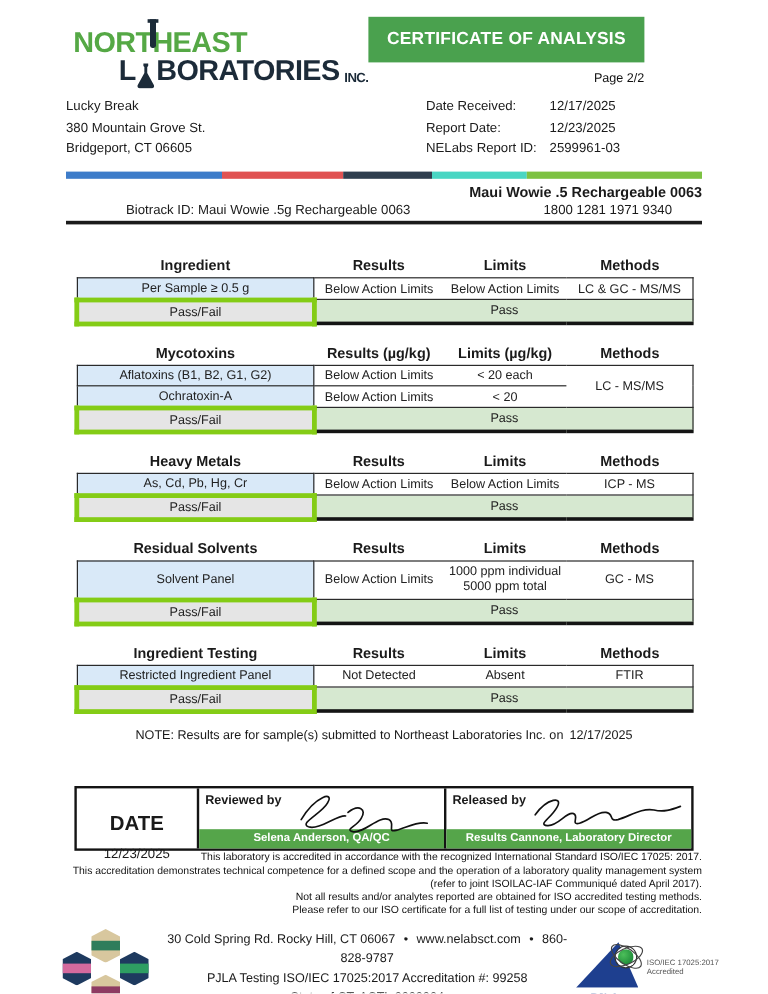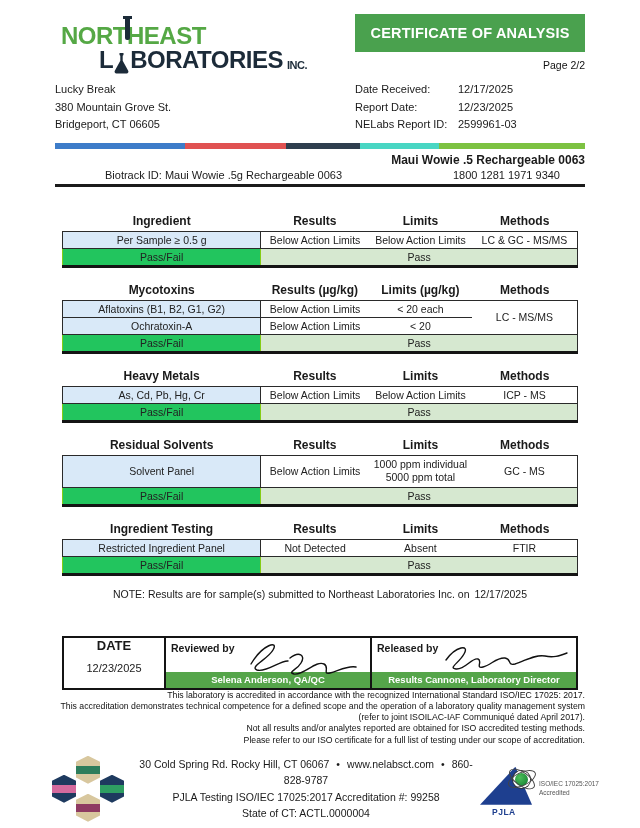--- a/index.html
+++ b/index.html
@@ -2,21 +2,21 @@
 <html><head>
 <meta charset="utf-8">
 <style>
   * { margin:0; padding:0; box-sizing:border-box; }
   html,body { background:#ffffff; }
   body { font-family:"Liberation Sans", sans-serif; color:#1a1a1a; }
   .page { width:640px; height:828px; background:#fff; overflow:hidden; position:relative; }
   .top { padding:14px 55px 0 55px; }
 
   
-  .header-row { display:flex; justify-content:space-between; align-items:flex-start; }
+  .header-row { display:flex; align-items:flex-start; }
   .logo-block { position:relative; padding-top:8px; }
   .logo-line1 { font-size:24px; font-weight:bold; letter-spacing:-0.5px; color:#55A845; margin-left:6px; position:relative; }
   .tube { position:absolute; left:64px; top:-6px; width:5px; height:24px; background:#1C2B39; border-radius:0 0 2px 2px; }
   .tube:before { content:""; position:absolute; left:-2px; top:0; width:9px; height:2.5px; background:#1C2B39; }
   .logo-line2 { font-size:24px; font-weight:bold; letter-spacing:-0.5px; color:#1C2B39; margin-left:44px; margin-top:-4px; display:flex; align-items:flex-end; }
   .flask-icon { width:15px; height:22px; margin:0 1px; }
   .inc { font-size:11px; font-weight:bold; margin-left:4px; padding-bottom:3px; }
   .cert-block { width:230px; }
   .cert-box { background:#4AA14E; color:#fff; font-weight:bold; font-size:14.5px; text-align:center; padding:11px 4px; letter-spacing:0.2px; }
   .page-label { text-align:right; font-weight:normal; font-size:10.5px; margin-top:7px; color:#111; }
@@ -37,34 +37,34 @@
   .thick-rule { height:3px; background:#1b1b1b; margin-top:3px; }
 
   
   .tables-wrap { width:516px; margin:24px auto 0 auto; }
   table.lab-table { width:100%; border-collapse:collapse; border-bottom:3px solid #141414; margin-bottom:12px; }
   .lab-table col.c1 { width:38.5%; } .lab-table col.c2 { width:21%; }
   .lab-table col.c3 { width:20%; } .lab-table col.c4 { width:20.5%; }
   .lab-table th { font-size:12px; font-weight:bold; text-align:center; padding:3px 2px; }
   .lab-table td { font-size:10.5px; text-align:center; padding:2px 2px; color:#222; }
   .label-cell { background:#D9E9F8; border:1px solid #2a2a2a; }
-  .pass-label-cell { border:1px solid #84cc16; background:#22c55e; }
+  .pass-label-cell { border:4px solid #84cc16; background:#e5e5e5; }
   .val { border-top:1px solid #2a2a2a; border-bottom:1px solid #2a2a2a; }
   .edge-right { border-right:1px solid #2a2a2a; }
   .pass-cell { background:#D6E8D0; border-top:1px solid #2a2a2a; border-bottom:1px solid #2a2a2a; border-right:1px solid #2a2a2a; font-size:11px; }
   .multiline { white-space:pre-line; line-height:1.3; }
 
   
   .note-row { text-align:center; font-size:10.5px; margin-top:11px; }
   .note-date { margin-left:5px; }
 
   
   .sig-table { width:516px; margin:36px auto 0 auto; border:2px solid #141414; display:flex; height:54px; background:#fff; }
   .sig-date { width:102px; border-right:2px solid #141414; text-align:center; display:flex; flex-direction:column; }
-  .sig-date-label { font-weight:bold; font-size:13px; padding-top:0; }
+  .sig-date-label { font-weight:bold; font-size:17px; padding-top:20px; }
   .sig-date-value { font-size:11px; margin-top:9px; }
   .sig-sec { flex:1; display:flex; flex-direction:column; position:relative; }
   .sig-sec.first { border-right:2px solid #141414; }
   .sig-top { flex:1; position:relative; }
   .sig-label { position:absolute; left:5px; top:4px; font-weight:bold; font-size:10.5px; }
   .sig-svg { position:absolute; right:2px; top:0px; }
   .sig-bar { height:16px; background:#55A54A; color:#fff; font-weight:bold; font-size:9.5px; text-align:center; line-height:16px; }
 
   
   .accreditation { text-align:right; font-size:8.7px; line-height:1.28; margin-top:0; color:#111; }

